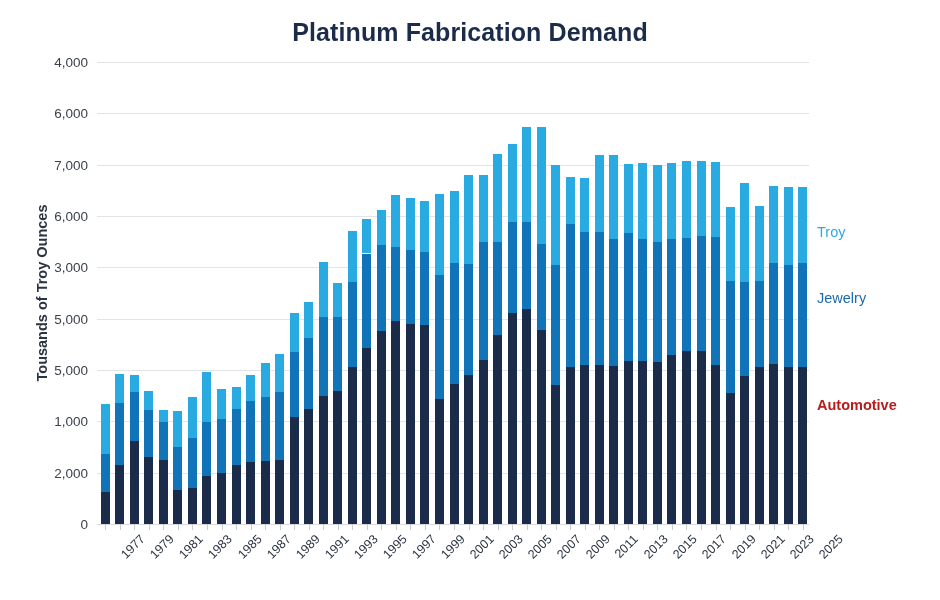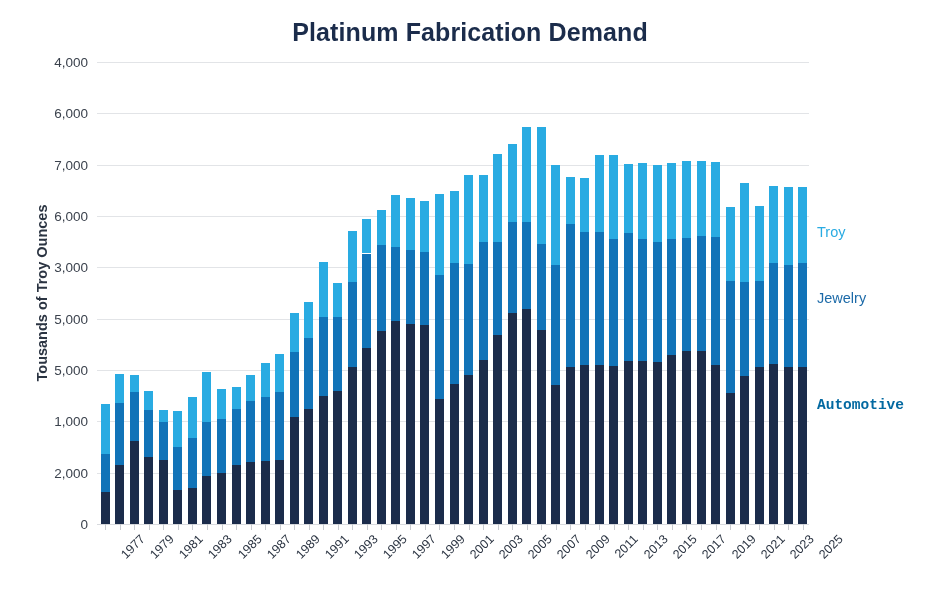--- a/index.html
+++ b/index.html
@@ -121,21 +121,21 @@
   }
 
   
   .legend-item {
     position: absolute;
     font-size: 14.5px;
     white-space: nowrap;
   }
   .legend-other      { color: #29abe2; font-weight: normal; }
   .legend-jewelry    { color: #1c6aa8; font-weight: normal; }
-  .legend-automotive { color: #0369a1; font-weight: bold; font-family: Liberation Mono, monospace; }
+  .legend-automotive { color: #b91c1c; font-weight: bold; }
 </style>
 </head>
 <body>
 
 <div id="app">
 
   <div class="chart-title">Platinum Fabrication Demand</div>
 
   <div class="y-axis-title">Tousands of Troy Ounces</div>
 

